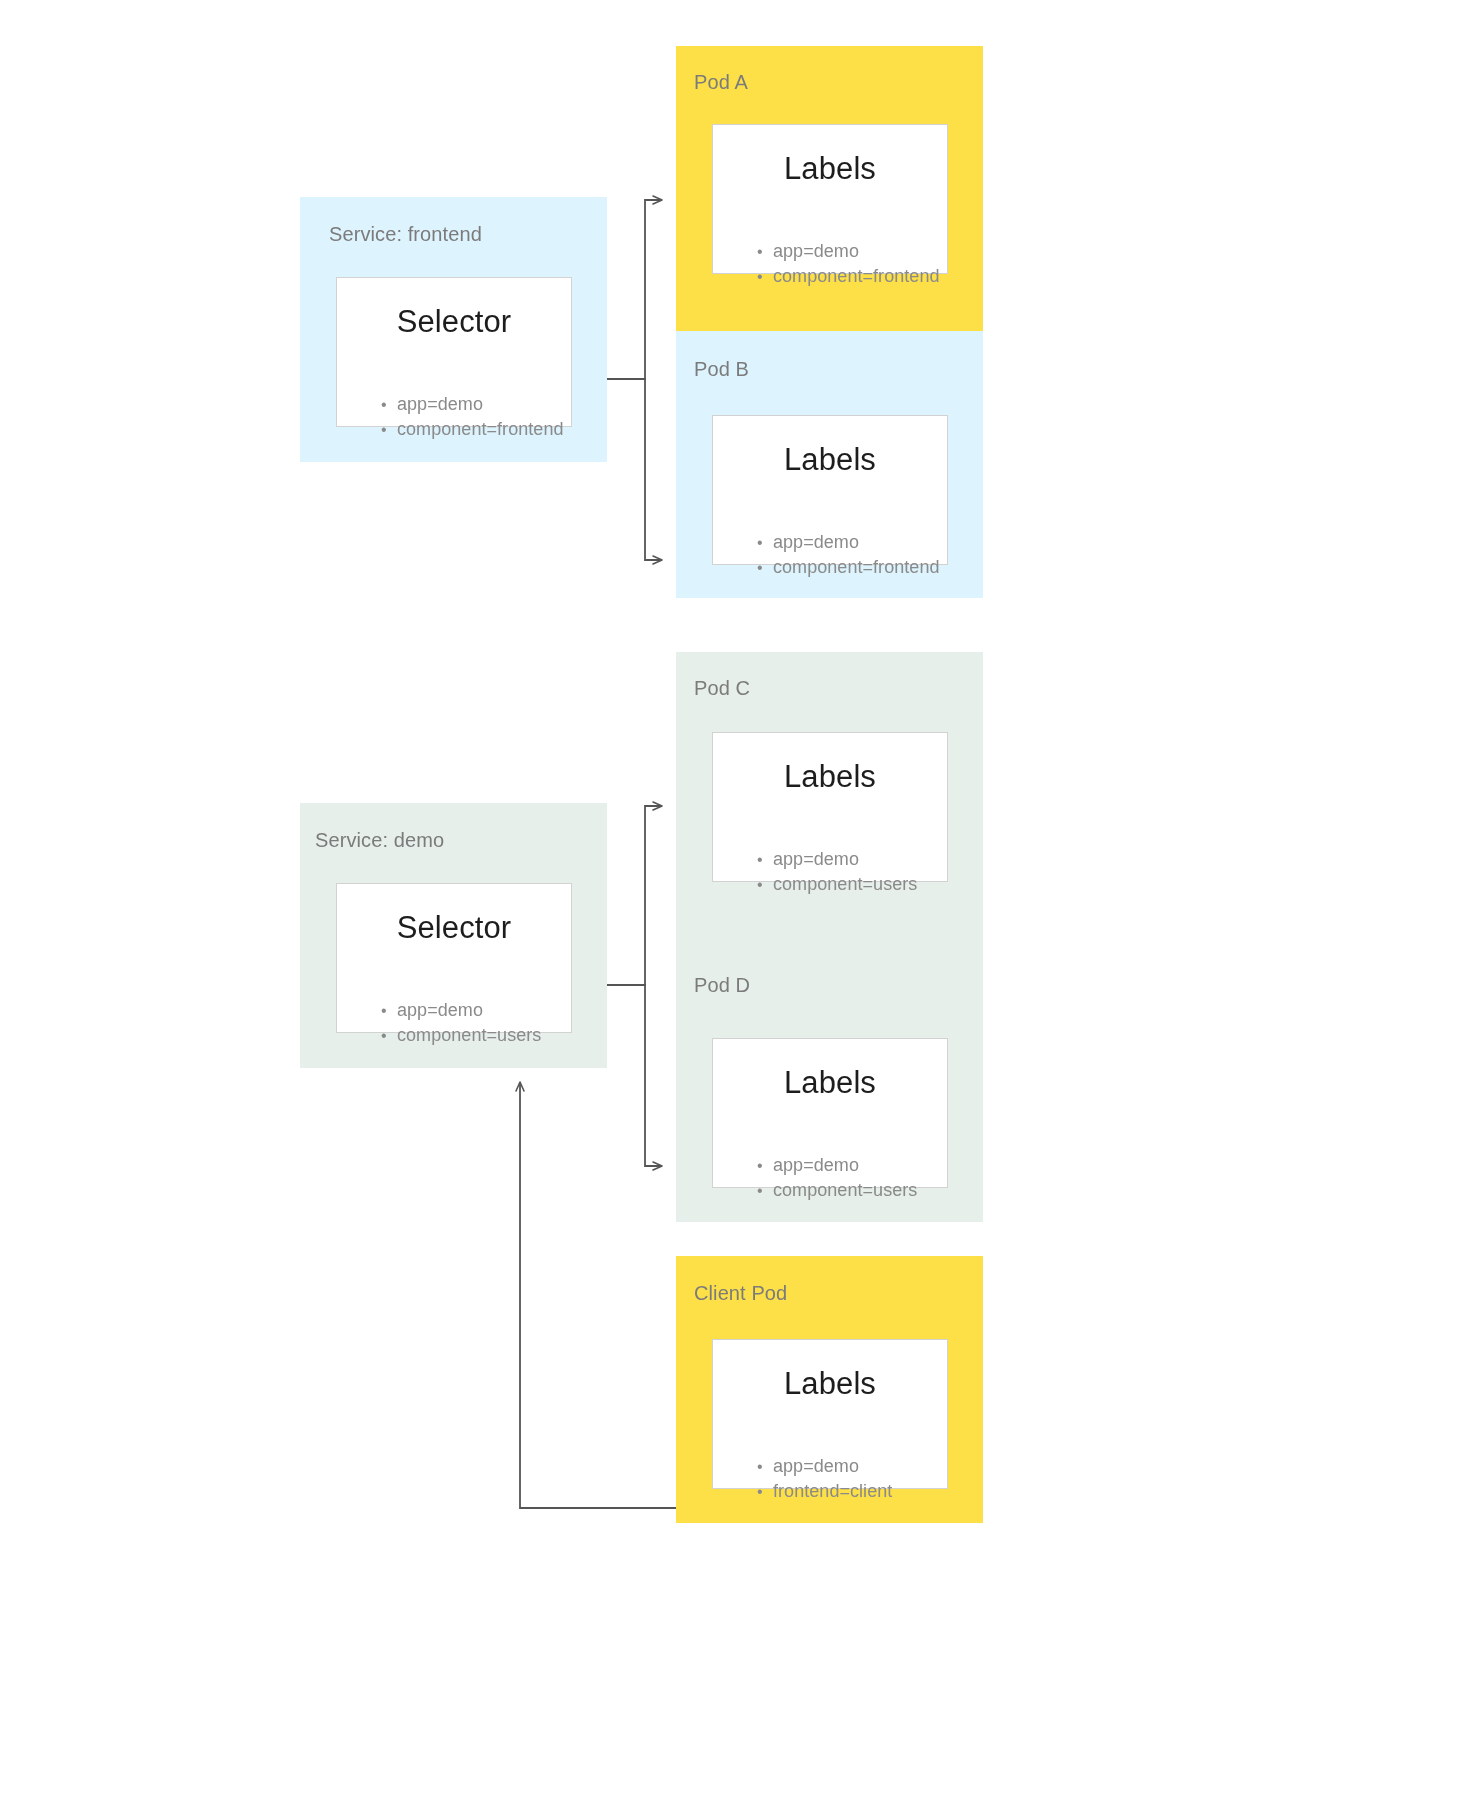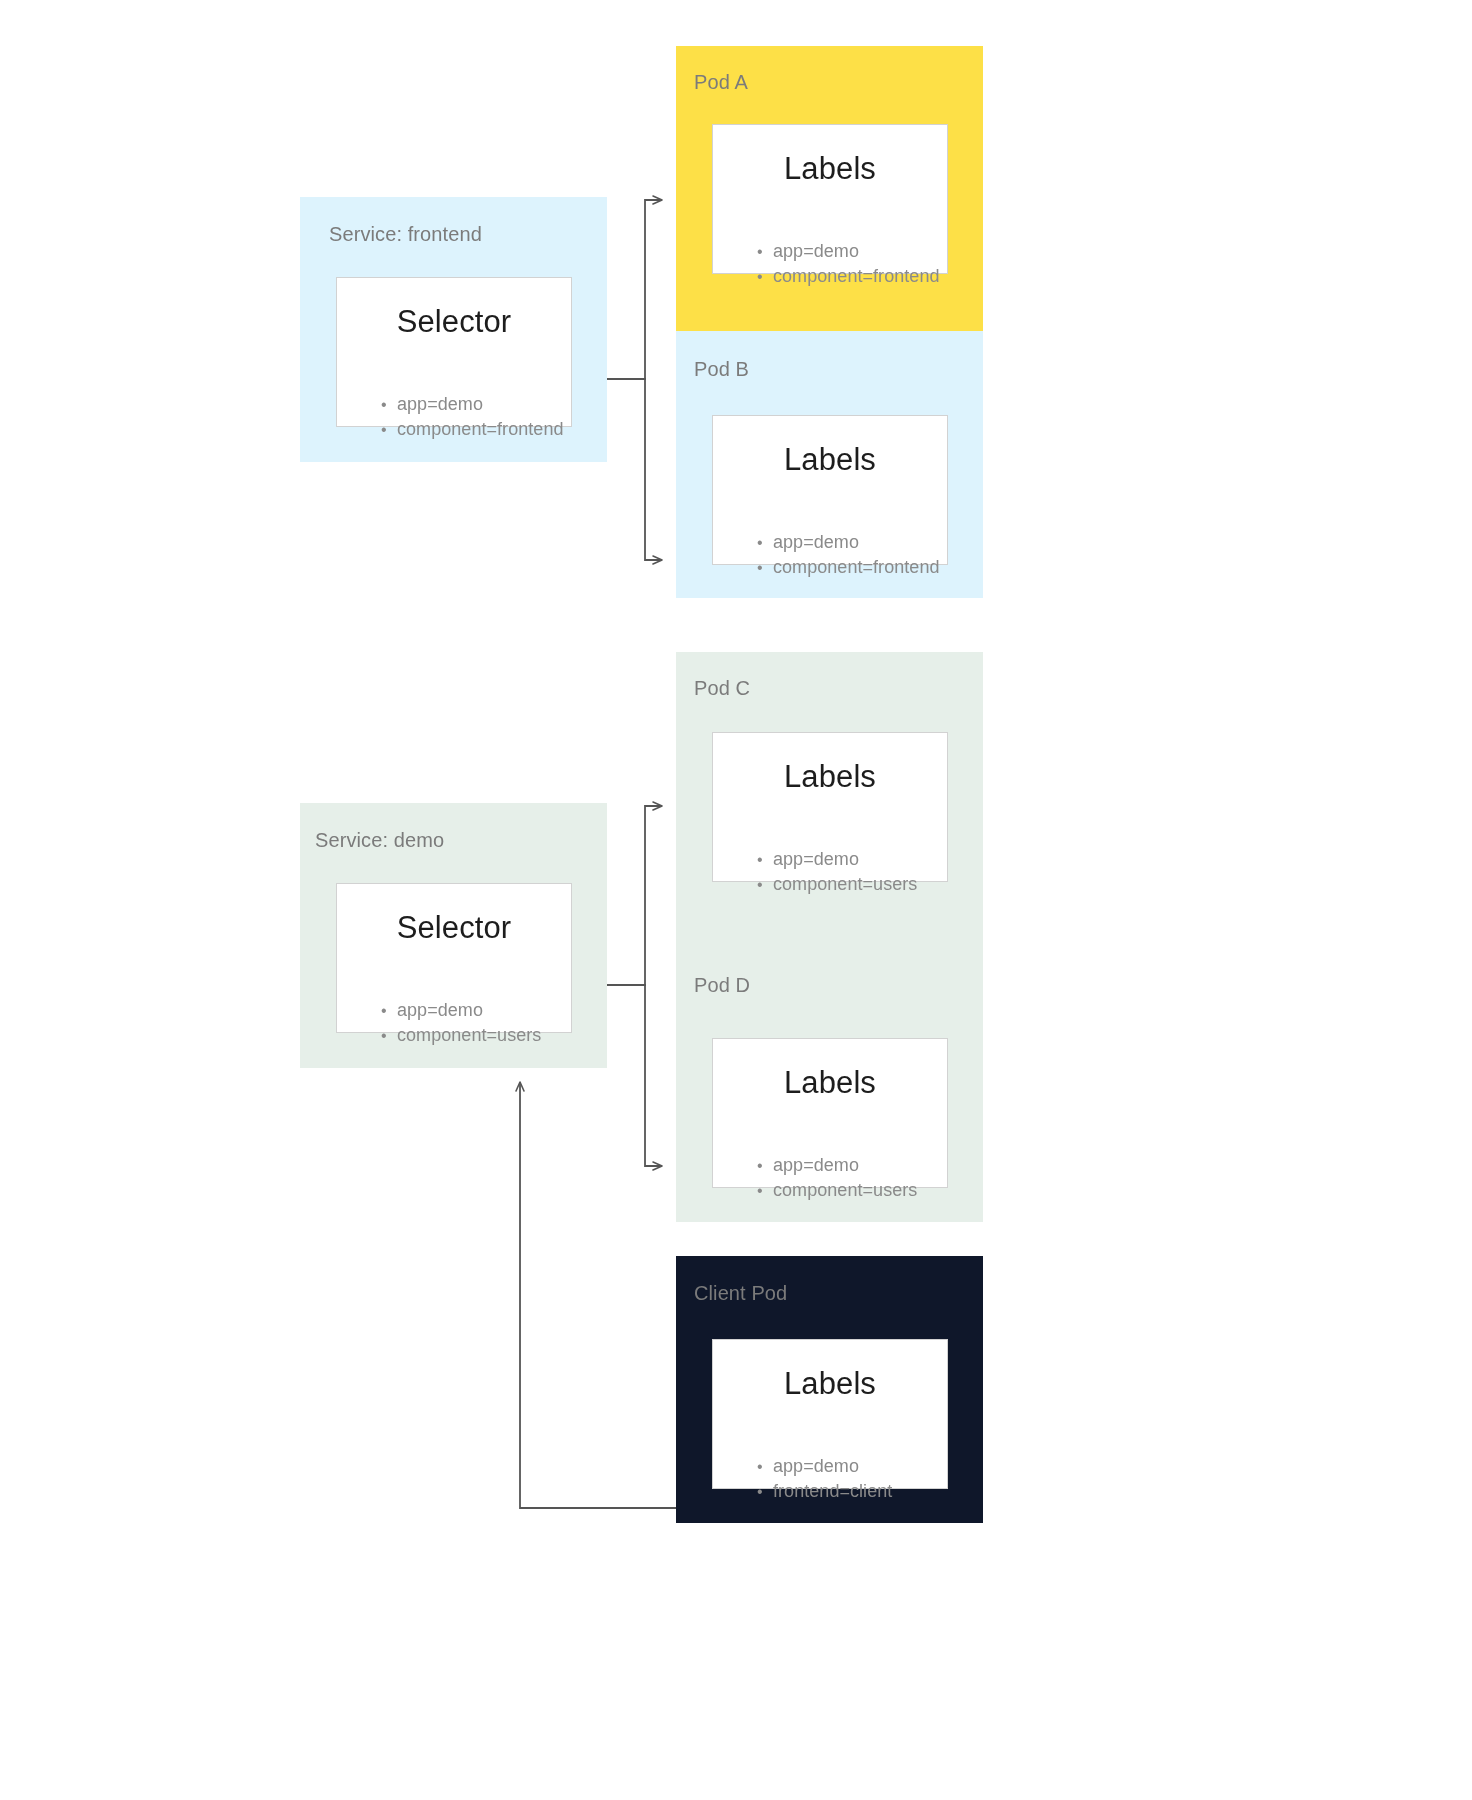--- a/index.html
+++ b/index.html
@@ -175,21 +175,21 @@
     <div class="card" style="left:36px; top:83px; width:236px; height:150px;">
       <div class="card-title">Labels</div>
       <div class="card-divider"></div>
       <ul class="card-list">
         <li>app=demo</li>
         <li>component=users</li>
       </ul>
     </div>
   </div>
 
-  <div class="group" style="left: 676px; top: 1256px; width: 307px; height: 267px; background: #0f172a;">
+  <div class="group" style="left: 676px; top: 1256px; width: 307px; height: 267px; background: #fde047;">
     <div class="group-title" style="left:18px; top:26px;">Client Pod</div>
     <div class="card" style="left:36px; top:83px; width:236px; height:150px;">
       <div class="card-title">Labels</div>
       <div class="card-divider"></div>
       <ul class="card-list">
         <li>app=demo</li>
         <li>frontend=client</li>
       </ul>
     </div>
   </div>

